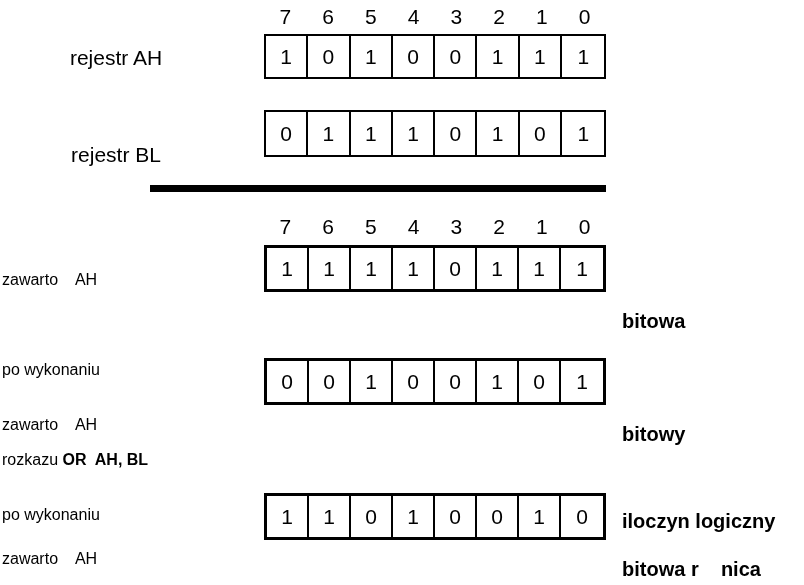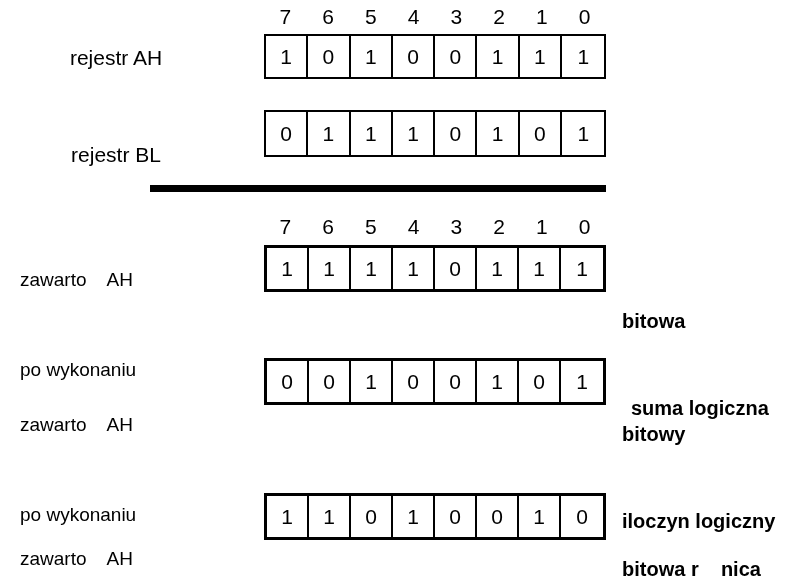--- a/index.html
+++ b/index.html
@@ -86,22 +86,22 @@
     left:150px;
     top:185px;
     width:456px;
     height:7px;
     background:#000;
   }
 
   
   .desc{
     position:absolute;
-    left:20px;
-    font-size:19px;
+    left:2px;
+    font-size:16px;
     line-height:30px;
     white-space:pre;
   }
   .desc .ln{display:block;}
   .desc .op{font-weight:bold;}
 
   
   .note{
     position:absolute;
     left:622px;
@@ -151,20 +151,21 @@
     <span class="cell">1</span>
     <span class="cell">0</span>
     <span class="cell">1</span>
   </div>
 
   <div class="sep-bar"></div>
 
   <div class="desc" style="top:205px;">
     <span class="ln">zawarto    AH</span>
     <span class="ln">po wykonaniu</span>
+    <span class="ln"><span>rozkazu </span><span class="op">OR  AH, BL</span></span>
   </div>
 
   <div class="bit-header" style="top:216px;">
     <span class="bit-num">7</span>
     <span class="bit-num">6</span>
     <span class="bit-num">5</span>
     <span class="bit-num">4</span>
     <span class="bit-num">3</span>
     <span class="bit-num">2</span>
     <span class="bit-num">1</span>
@@ -177,21 +178,20 @@
     <span class="cell">1</span>
     <span class="cell">1</span>
     <span class="cell">0</span>
     <span class="cell">1</span>
     <span class="cell">1</span>
     <span class="cell">1</span>
   </div>
 
   <div class="note" style="top:249px;">
     <span class="ln">bitowa</span>
-    <span class="ln indent">suma logiczna</span>
   </div>
 
   <div class="desc" style="top:350px;">
     <span class="ln">zawarto    AH</span>
     <span class="ln">po wykonaniu</span>
     
   </div>
 
   <div class="byte-box thick row-and">
     <span class="cell">0</span>

